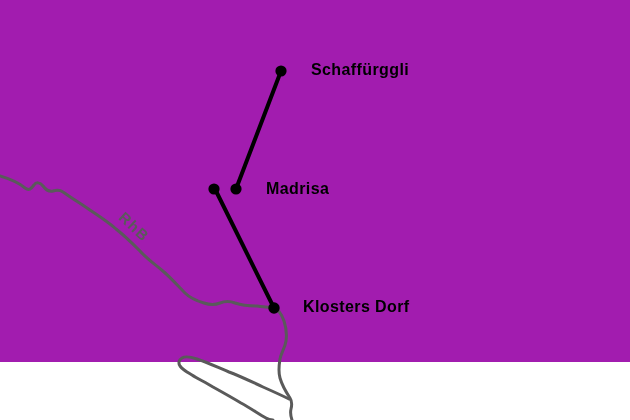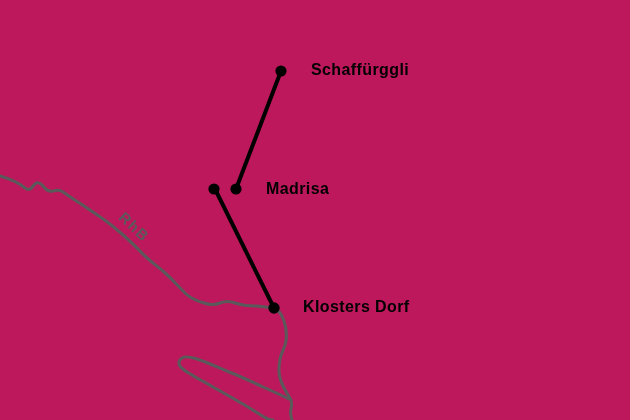--- a/index.html
+++ b/index.html
@@ -9,22 +9,22 @@
   body {
     width: 630px;
     height: 420px;
     background: #ffffff;
     font-family: "Liberation Sans", sans-serif;
     overflow: hidden;
   }
   .map-wrap {
     position: relative;
     width: 630px;
-    height: 420px;
-    background: #be185d;
+    height: 362px;
+    background: #a21caf;
     text-decoration: underline;
   }
   svg { display: block; }
   .station-label {
     font-weight: bold;
     font-size: 16px;
     letter-spacing: 0.4px;
     fill: #000000;
   }
   .railway-label {

